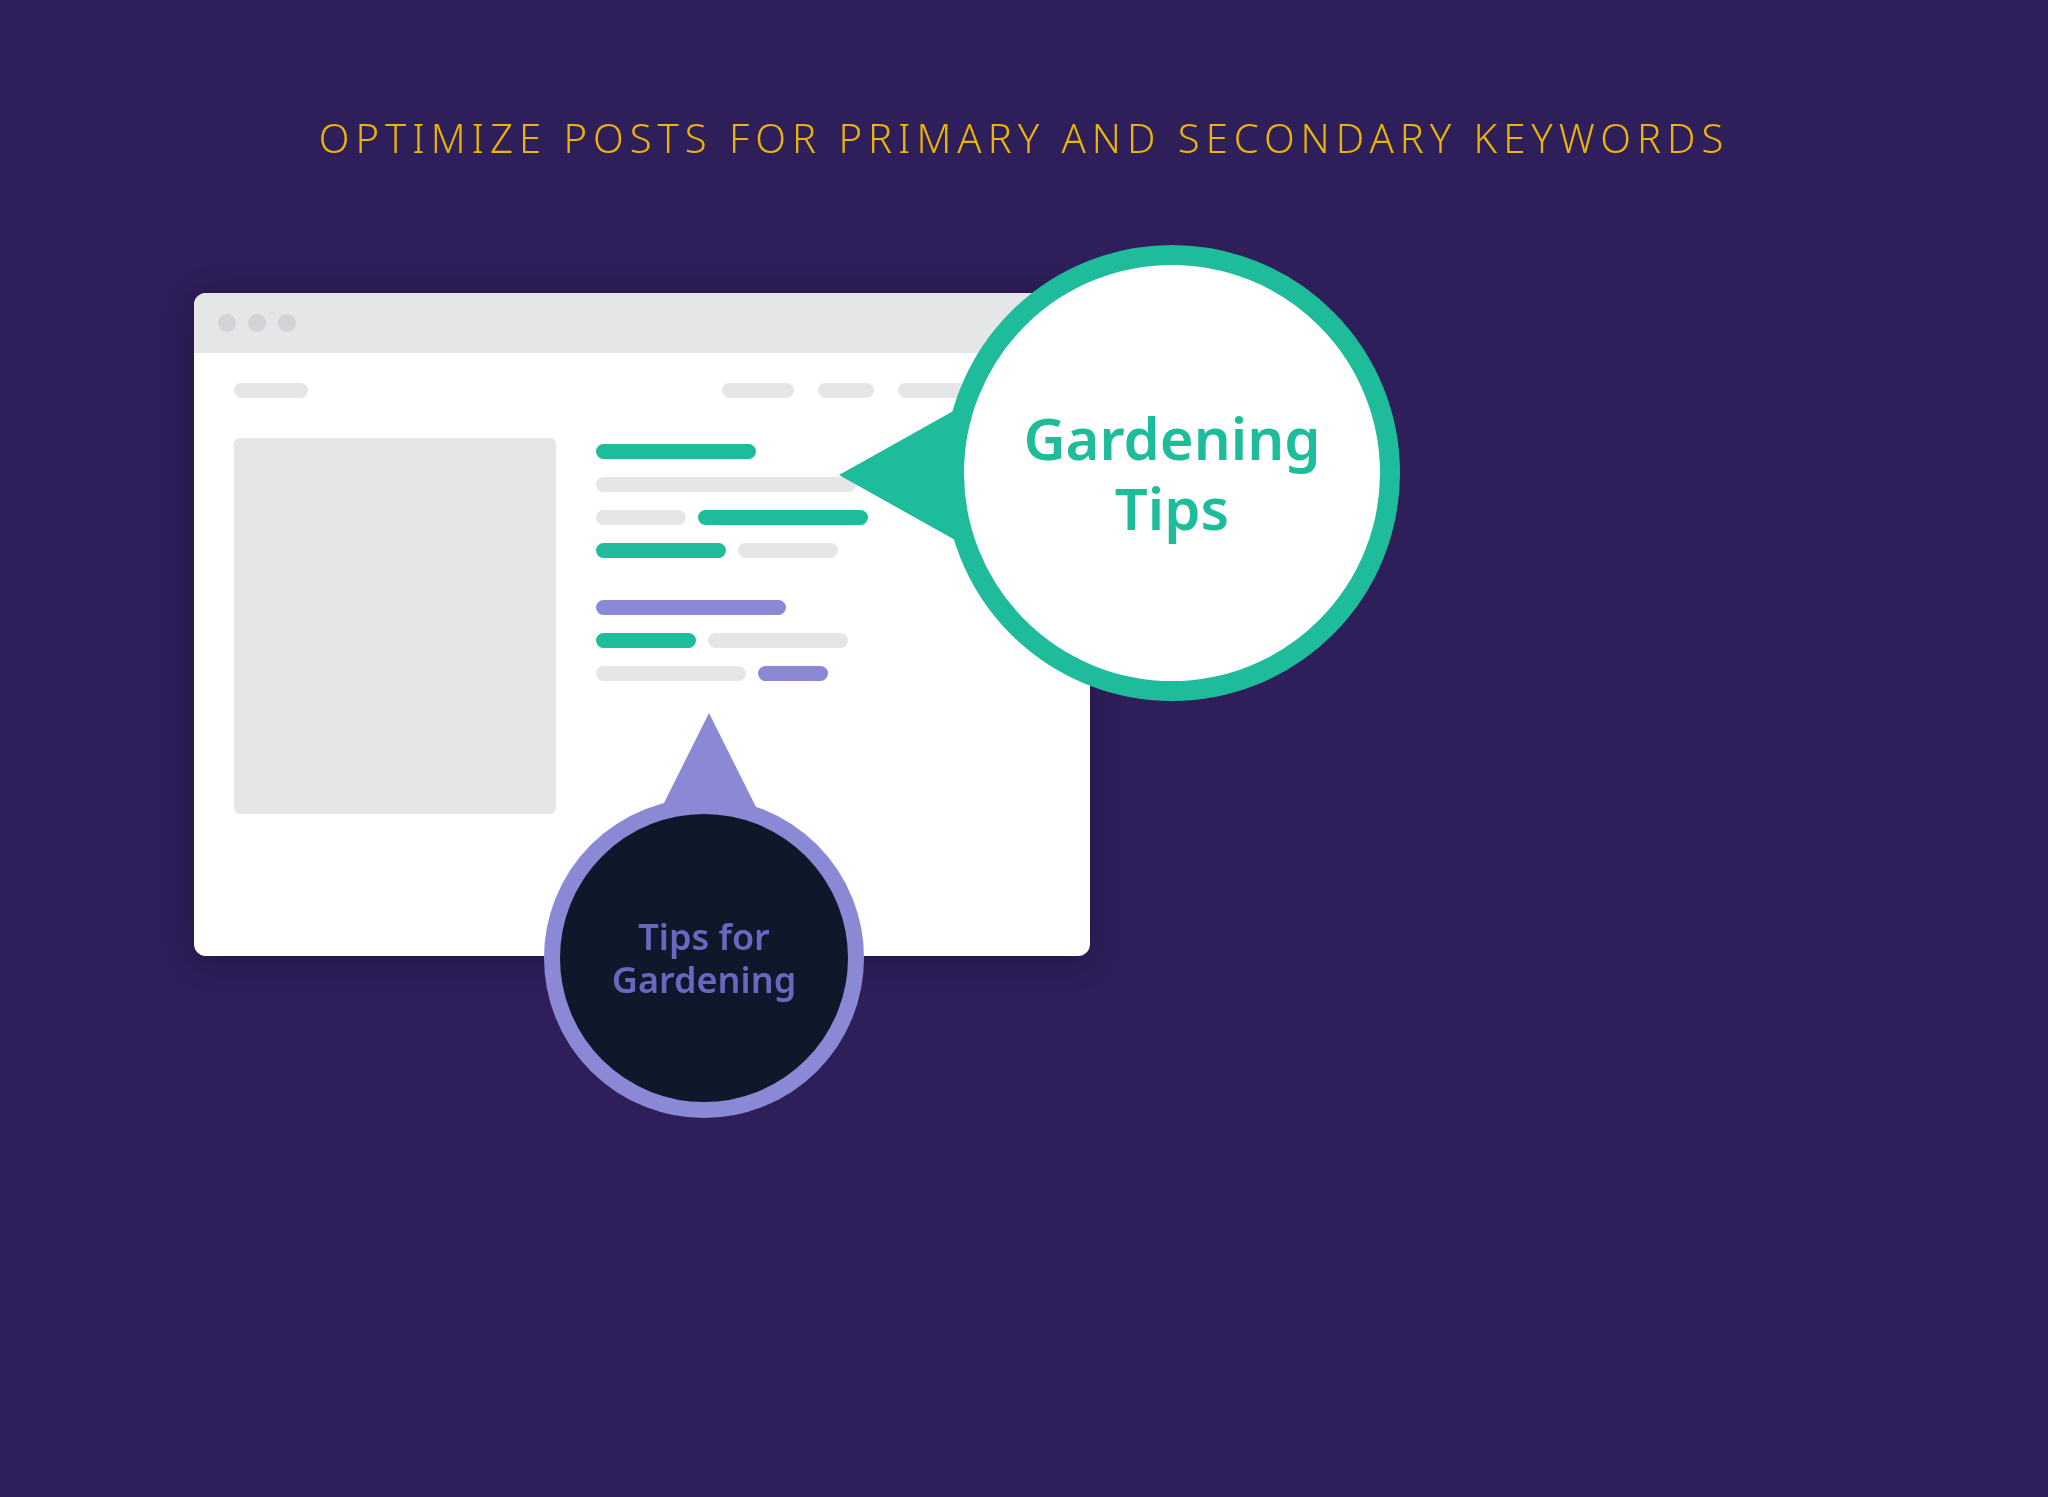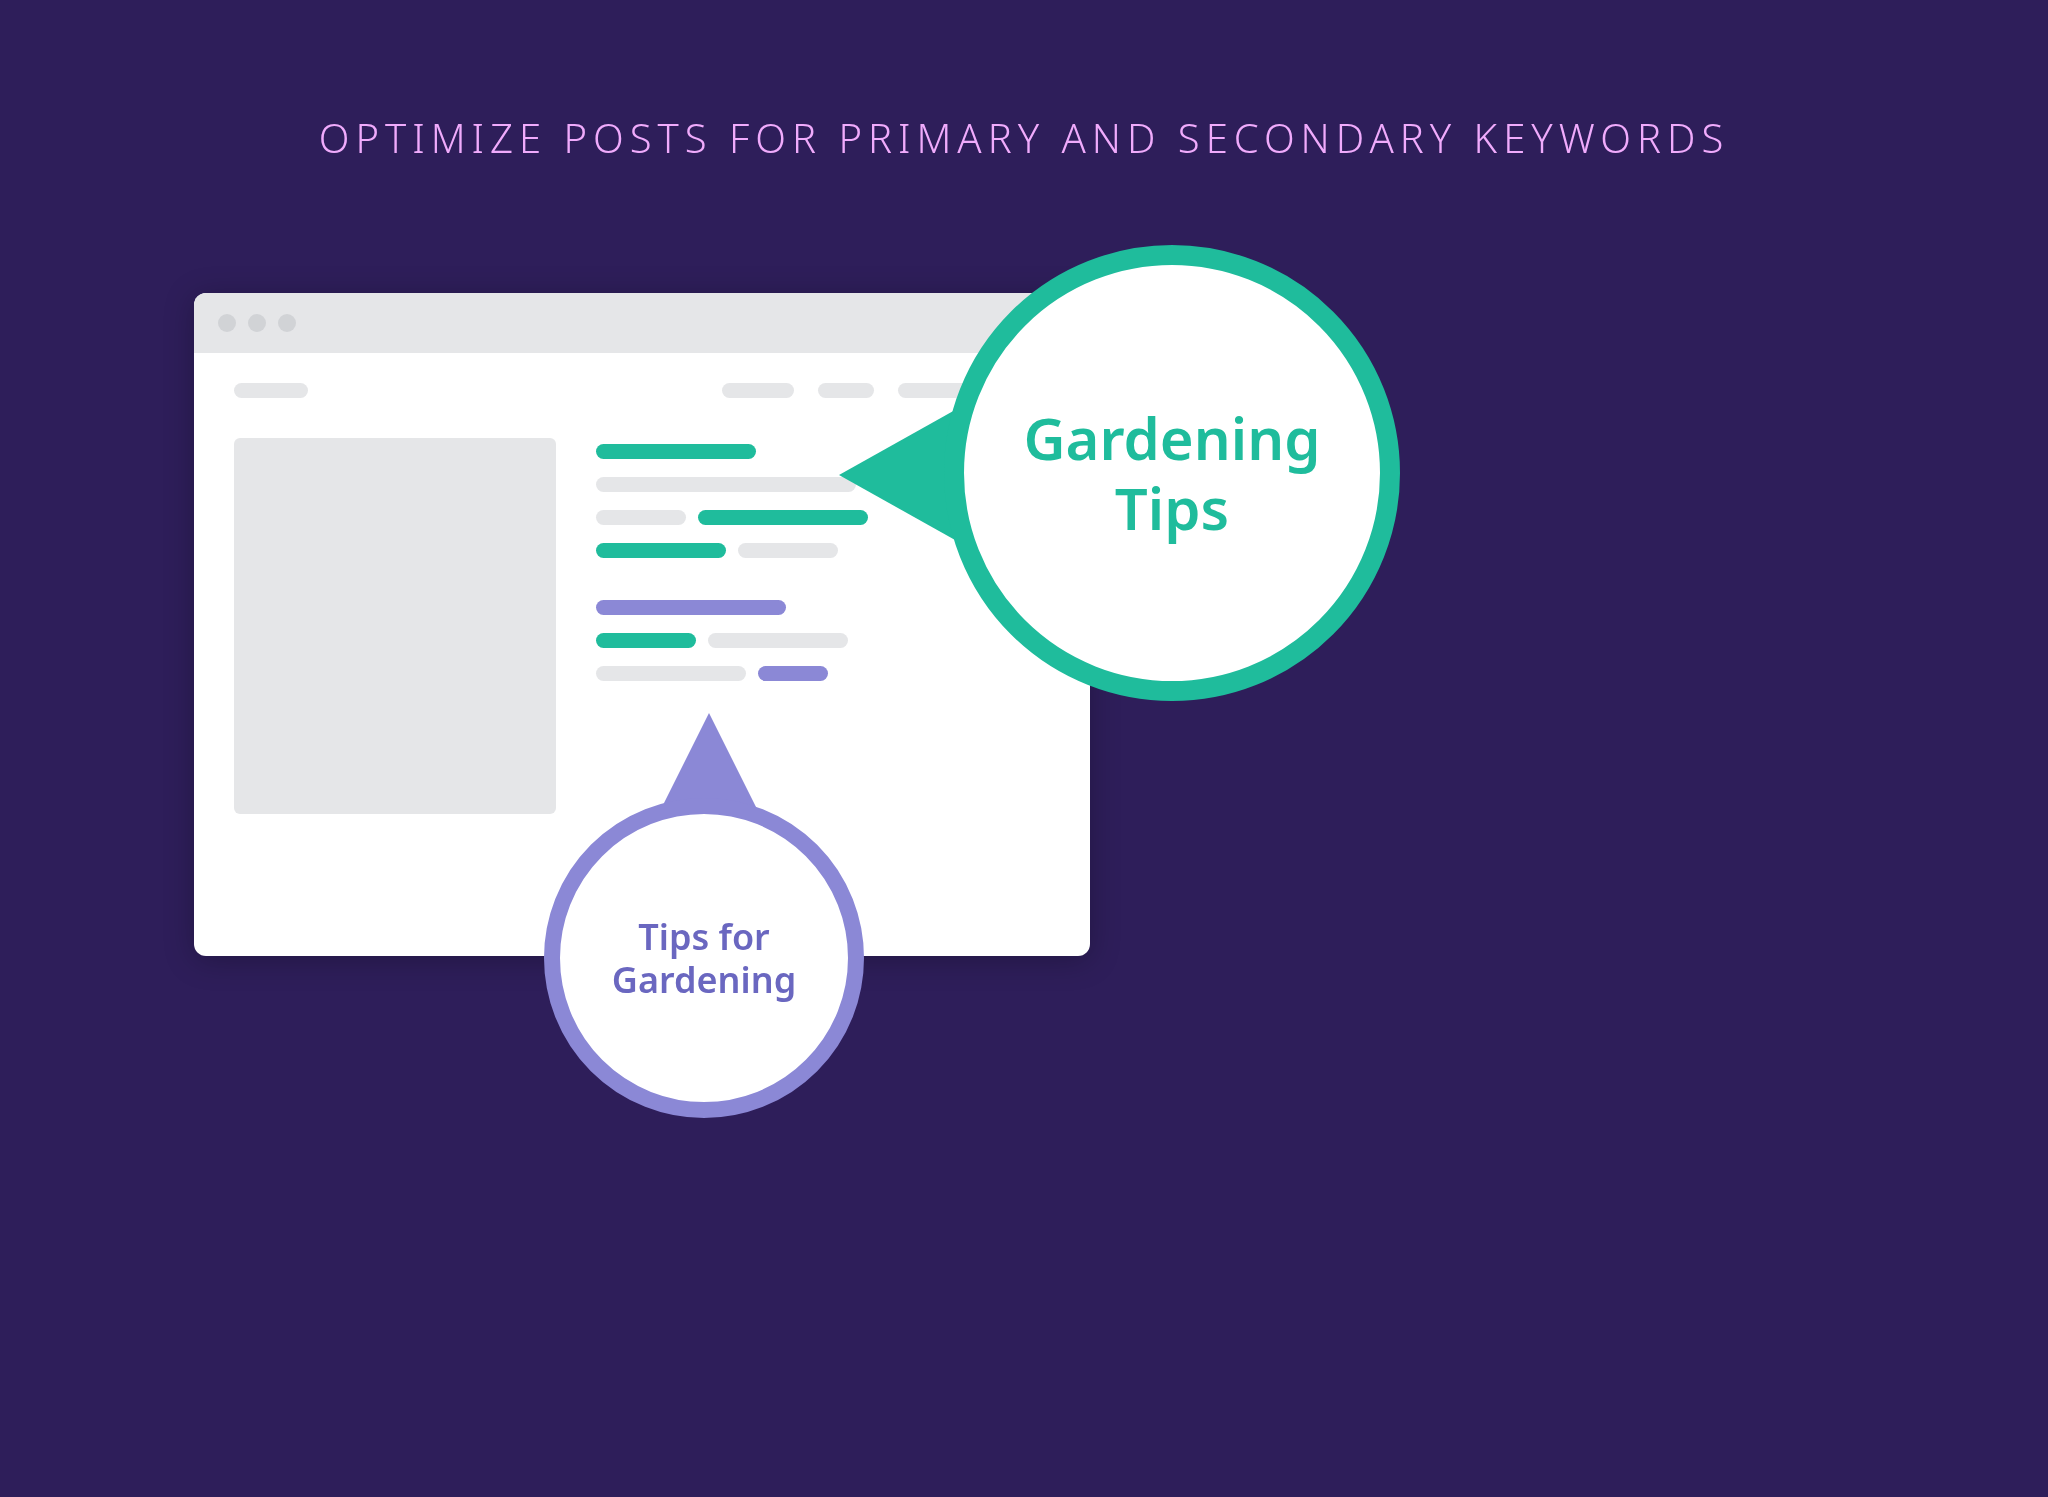--- a/index.html
+++ b/index.html
@@ -1,17 +1,17 @@
 <!DOCTYPE html>
 <html><head>
 <meta charset="utf-8">
 <style>
 *{margin:0;padding:0;box-sizing:border-box}
 body{background:#2e1e5a;font-family:system-ui,-apple-system,sans-serif;width:2048px;height:1497px;overflow:hidden;position:relative}
-.title{position:absolute;top:110px;left:50%;transform:translateX(-50%);color:#f0abfc;font-size:40px;letter-spacing:6px;font-weight:300;text-align:center;white-space:nowrap}
+.title{position:absolute;top:110px;left:50%;transform:translateX(-50%);color:#eab308;font-size:40px;letter-spacing:6px;font-weight:300;text-align:center;white-space:nowrap}
 .canvas{position:absolute;top:293px;left:194px;width:1660px;height:1100px}
 
 
 .browser{position:absolute;top:0;left:0;width:896px;height:663px;background:#ffffff;border-radius:12px;box-shadow:0 4px 30px rgba(0,0,0,.25)}
 .browser-bar{height:60px;background:#e5e6e8;border-radius:12px 12px 0 0;display:flex;align-items:center;padding-left:24px;gap:12px}
 .dot{width:18px;height:18px;border-radius:50%;background:#d1d3d6}
 .browser-body{padding:30px 40px 40px 40px}
 
 
 .nav{display:flex;gap:30px;margin-bottom:40px}
@@ -33,21 +33,21 @@
 .row .line{margin-bottom:0}
 
 
 .callout{position:absolute}
 
 .callout-primary{top:-48px;left:750px}
 .bubble-primary{position:relative;width:456px;height:456px;border-radius:50%;background:#ffffff;border:20px solid #1fbc9c;display:flex;align-items:center;justify-content:center;text-align:center;color:#1fbc9c;font-size:58px;font-weight:600;line-height:1.2}
 .pointer-primary{position:absolute;top:160px;left:-105px;width:0;height:0;border-top:70px solid transparent;border-bottom:70px solid transparent;border-right:125px solid #1fbc9c}
 
 .callout-secondary{top:505px;left:350px}
-.bubble-secondary{position:relative;width:320px;height:320px;border-radius:50%;background:#ffffff;border:16px solid #8b88d6;display:flex;align-items:center;justify-content:center;text-align:center;color:#6a67c0;font-size:36px;font-weight:600;line-height:1.2}
+.bubble-secondary{position:relative;width:320px;height:320px;border-radius:50%;background:#0f172a;border:16px solid #8b88d6;display:flex;align-items:center;justify-content:center;text-align:center;color:#6a67c0;font-size:36px;font-weight:600;line-height:1.2}
 .pointer-secondary{position:absolute;top:-85px;left:115px;width:0;height:0;border-left:50px solid transparent;border-right:50px solid transparent;border-bottom:100px solid #8b88d6}
 </style>
 </head>
 <body>
 
 <div class="title">OPTIMIZE POSTS FOR PRIMARY AND SECONDARY KEYWORDS</div>
 
 <div class="canvas">
 
   <div class="browser">

